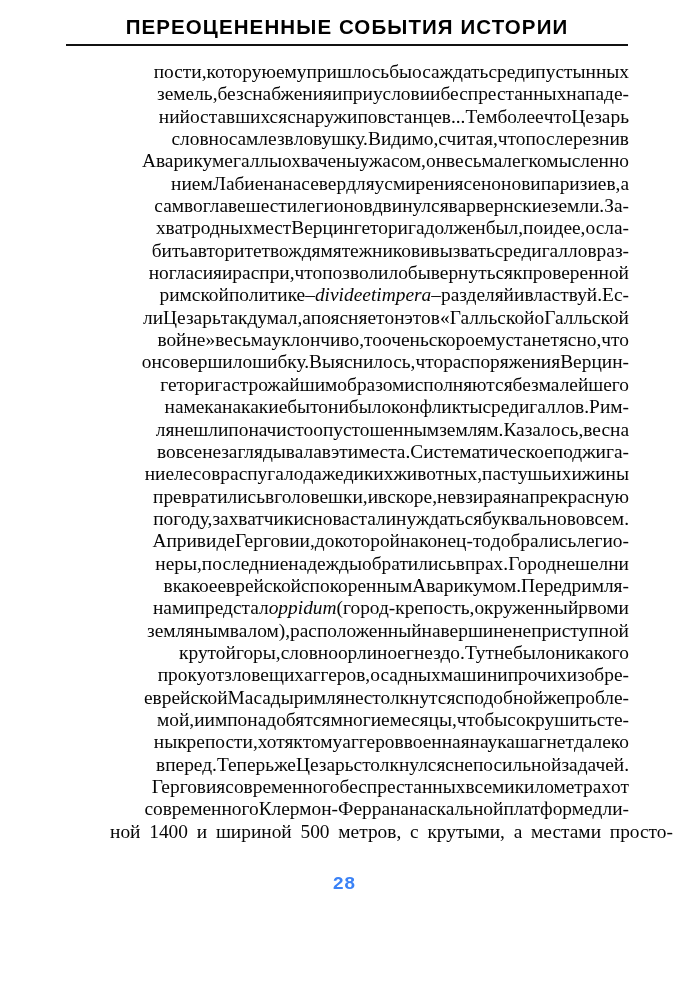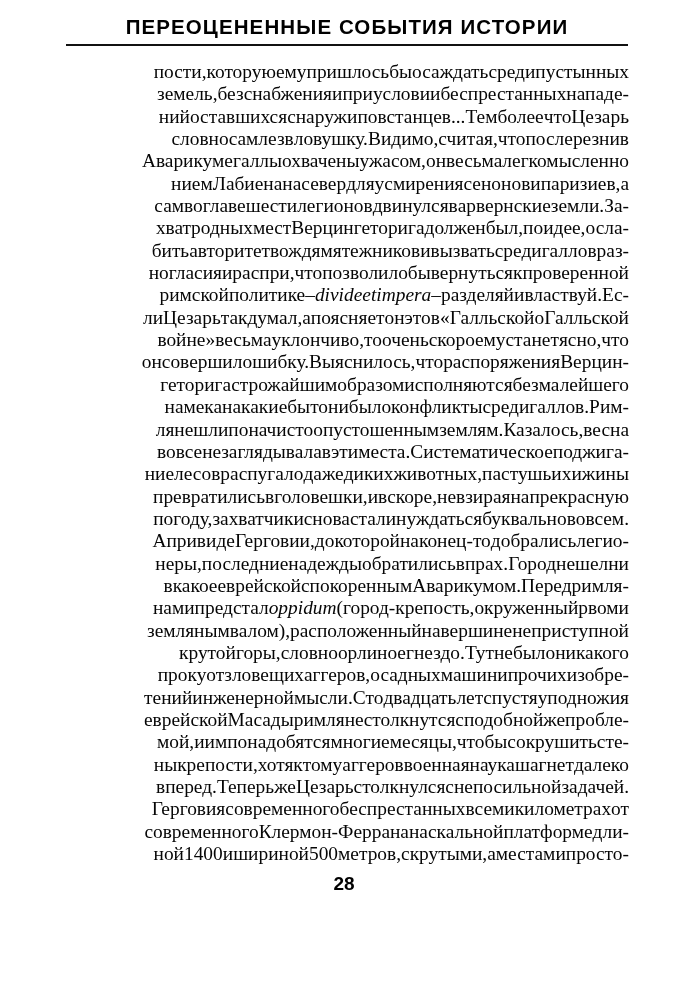--- a/index.html
+++ b/index.html
@@ -63,42 +63,43 @@
     letter-spacing: 0;
     color: #060606;
   }
   
   .ln > .just {
     display: flex;
     width: 563px;
     justify-content: flex-end;
   }
   .ln > .just.last {
-    justify-content: flex-end;
+    justify-content: space-between;
+    margin-left: 44px;
   }
   .ln i {
     font-style: italic;
   }
   .w {
     display: inline-block;
     white-space: pre;
   }
 
   
   .folio {
     position: absolute;
     top: 872px;
     left: 0;
     width: 688px;
     text-align: center;
-    font-family: Liberation Sans, sans-serif;
+    font-family: Liberation Mono, monospace;
     font-weight: bold;
     font-size: 19px;
     line-height: 24px;
-    color: #000000;
+    color: #3b82f6;
   }
 </style>
 </head>
 <body>
 
 <div class="page">
 
   <div class="running-head">ПЕРЕОЦЕНЕННЫЕ СОБЫТИЯ ИСТОРИИ</div>
 
   <div class="head-rule"></div>
@@ -455,33 +456,20 @@
           <span class="w">аггеров,</span>
           <span class="w">осадных</span>
           <span class="w">машин</span>
           <span class="w">и</span>
           <span class="w">прочих</span>
           <span class="w">изобре-</span>
         </span>
       </span>
       <span class="ln">
         <span class="just">
-          <span class="w">тений</span>
-          <span class="w">инженерной</span>
-          <span class="w">мысли.</span>
-          <span class="w">Сто</span>
-          <span class="w">двадцать</span>
-          <span class="w">лет</span>
-          <span class="w">спустя</span>
-          <span class="w">у</span>
-          <span class="w">подножия</span>
-        </span>
-      </span>
-      <span class="ln">
-        <span class="just">
           <span class="w">еврейской</span>
           <span class="w">Масады</span>
           <span class="w">римляне</span>
           <span class="w">столкнутся</span>
           <span class="w">с</span>
           <span class="w">подобной</span>
           <span class="w">же</span>
           <span class="w">пробле-</span>
         </span>
       </span>

